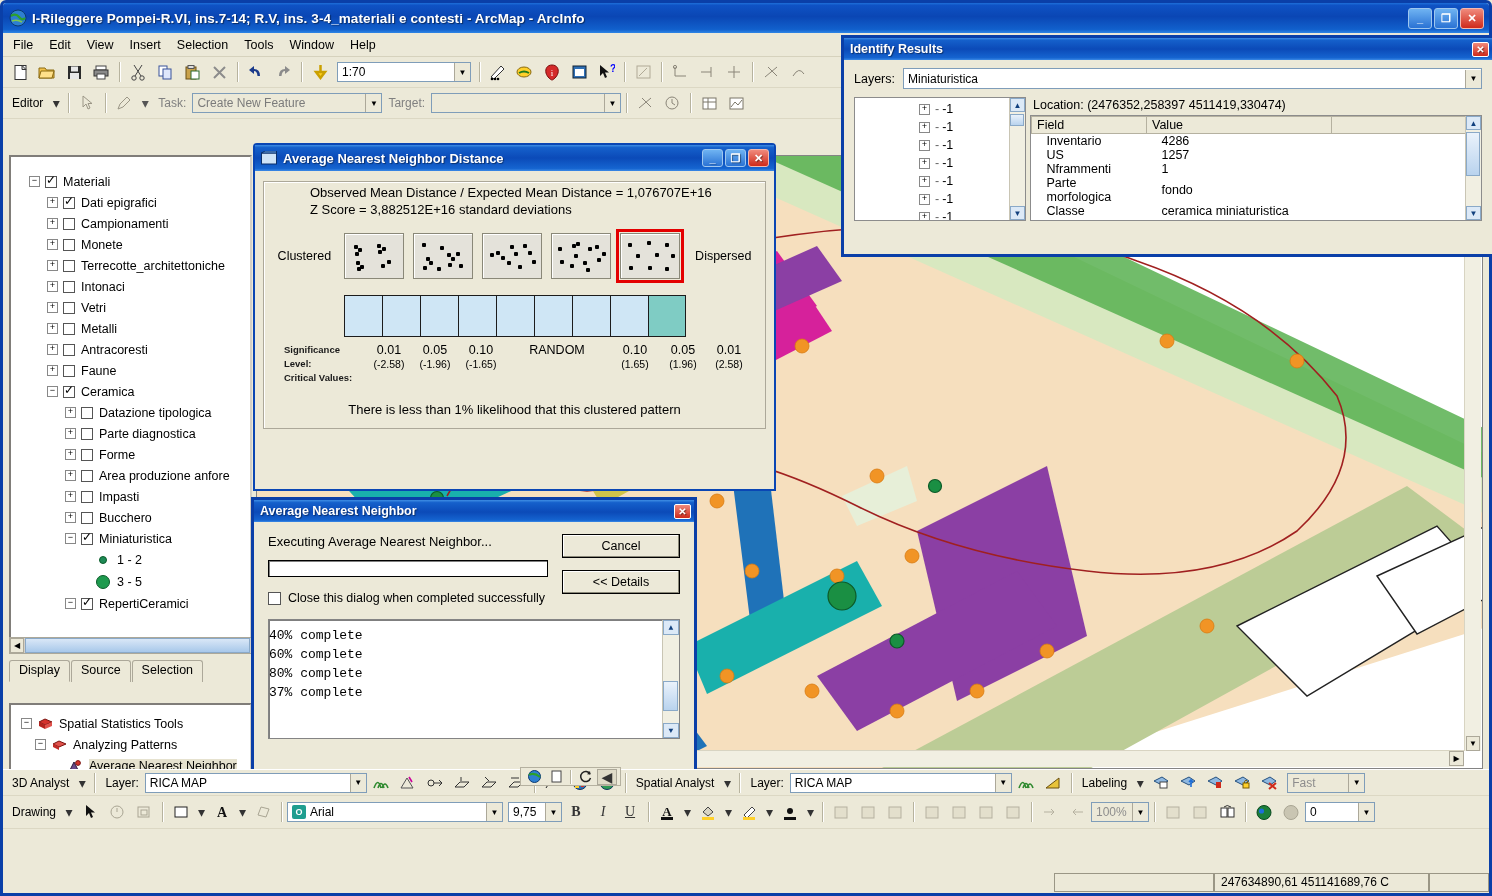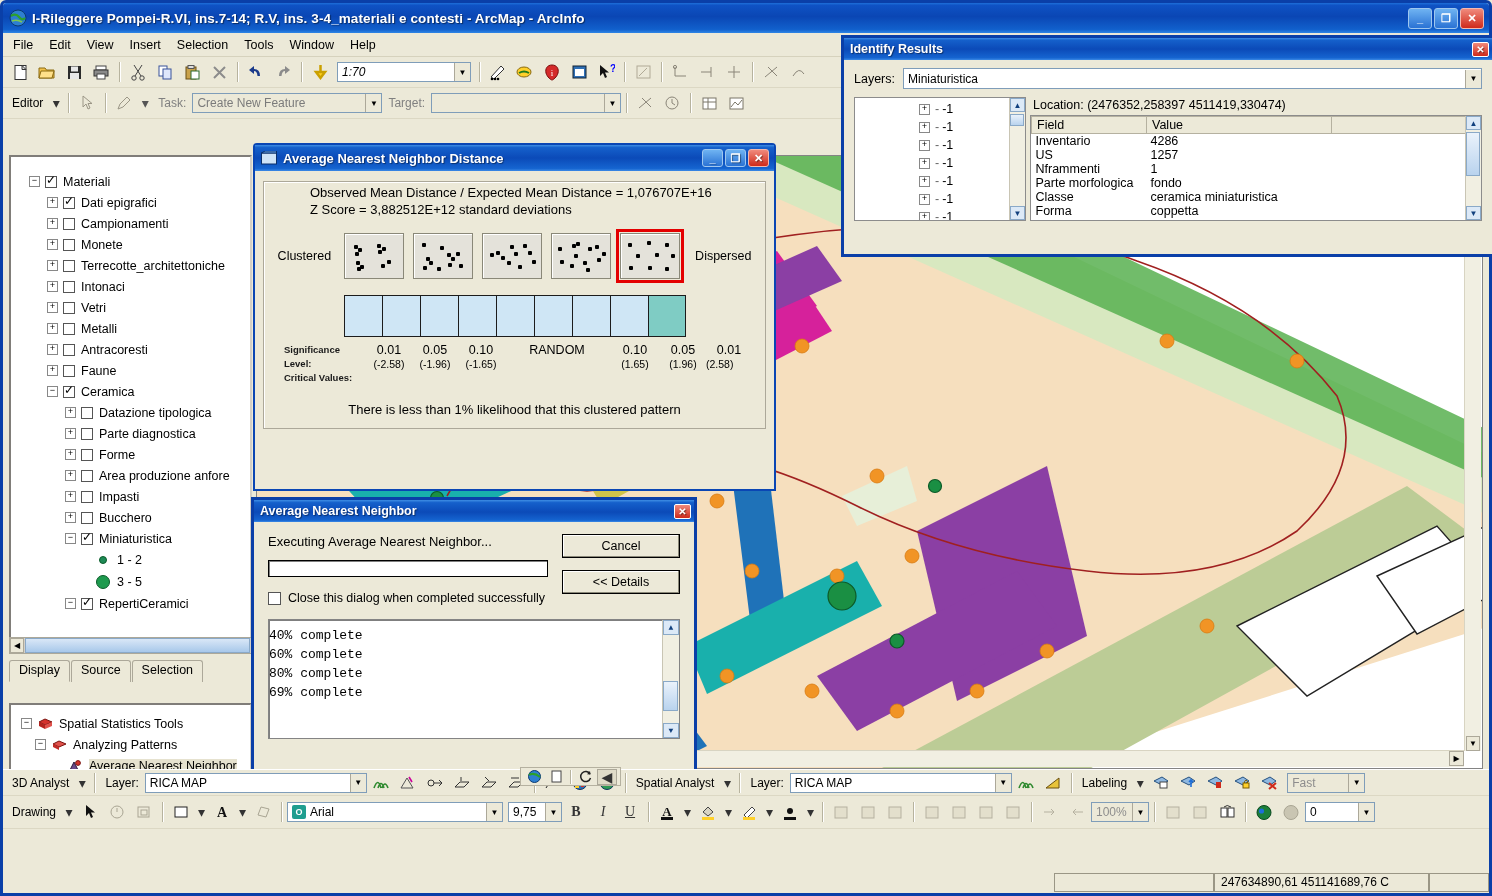--- a/index.html
+++ b/index.html
@@ -129,21 +129,21 @@
              box-shadow:inset 1px 1px 0 #7f7f7f; }
   .msgbox { background:#fff; border:1px solid #848484; box-shadow:inset 1px 1px 0 #7f7f7f;
             height:120px; position:relative; overflow:hidden;
             font-family:"Liberation Mono", monospace; font-size:13px; }
 
   .idr { left:838px; top:32px; width:654px; height:222px; border:3px solid #0a3fa8; }
   .idr .dlg-tb { height:22px; font-size:12.5px; }
   .idtbl { width:100%; border-collapse:collapse; font-size:12.5px; }
   .idtbl th { background:#ece9d8; border:1px solid #b5b1a0; font-weight:normal;
               text-align:left; padding:1px 5px; }
-  .idtbl td { padding:0 4px; border:none; }
+  .idtbl td { padding:0 15px; border:none; }
 
   
   .bottombars { position:absolute; left:0; right:0; bottom:0; height:124px; background:#ece9d8; }
   .minibar { position:absolute; left:517px; top:-2px; height:19px; display:flex; align-items:center;
              gap:2px; background:#ece9d8; border:1px solid #b5b1a0; padding:0 3px; }
   .status { position:absolute; right:0; bottom:0; height:22px; display:flex; align-items:center; }
   .statusfield { border:1px solid #9a9685; background:#ece9d8; height:19px; display:flex;
                  align-items:center; padding:0 6px; font-size:12px; }
 </style>
 </head>
@@ -240,21 +240,21 @@
         <svg width="18" height="15" viewBox="0 0 18 15">
             <path d="M5 11 Q5 4 11 4 L11 1 L16 5 L11 9 L11 6 Q8 6 7.5 11Z" fill="#8b8b8b"></path>
           </svg>
         </div>
       <div class="sep"></div>
       <div class="tb-btn">
         <svg width="17" height="17" viewBox="0 0 17 17">
             <path d="M8.5 1 L8.5 9 M4 8 L8.5 14 L13 8 Z" stroke="#caa000" stroke-width="2.5" fill="#ffd11a"></path>
           </svg>
         </div>
-      <div class="combo" style="width:134px;margin:0 3px;font-style:italic;">
+      <div class="combo" style="width:134px;margin:0 3px;">
         <span>1:70</span>
         <span class="arrow">▼</span>
       </div>
       <div class="sep"></div>
       <div class="tb-btn">
         <svg width="18" height="17" viewBox="0 0 18 17">
             <path d="M2 13 L12 2 L15 5 L5 15 Z" fill="#fff" stroke="#333"></path>
             <circle cx="3" cy="15" r="1.3" fill="#000"></circle>
             <circle cx="6" cy="15" r="1.3" fill="#000"></circle>
             <circle cx="9" cy="15" r="1.3" fill="#000"></circle>
@@ -676,21 +676,21 @@
           </svg>
         <span>Average Nearest Neighbor Distance</span>
         <div class="wbtns">
           <div class="wbtn" style="width:21px;height:18px">_</div>
           <div class="wbtn" style="width:21px;height:18px">❐</div>
           <div class="wbtn close" style="width:21px;height:18px">✕</div>
         </div>
       </div>
       <div class="group">
         <div style="font-size:13px;margin:3px 0 2px 36px">Observed Mean Distance / Expected Mean Distance = 1,076707E+16</div>
-        <div style="font-size:13px;margin:0 0 16px 36px">Z Score = 3,882512E+12 standard deviations</div>
+        <div style="font-size:13px;margin:0 0 16px 36px">Z Score = 3,882512E+16 standard deviations</div>
 
         <div style="display:flex;align-items:center;justify-content:center;gap:9px;">
           <span style="font-size:12.5px;margin-right:4px">Clustered</span>
           <div class="thumb">
             <i style="left:16%;top:24%"></i>
               <i style="left:22%;top:32%"></i>
               <i style="left:17%;top:40%"></i>
             <i style="left:55%;top:22%"></i>
               <i style="left:64%;top:30%"></i>
               <i style="left:57%;top:36%"></i>
@@ -782,21 +782,21 @@
                 <span style="width: 46px; text-align: center;">0.05</span>
                 <span style="width: 46px; text-align: center;">0.01</span>
               </div>
             <div style="display:flex;font-size:10.5px;line-height:14px" id="crit-vals">
                 <span style="width: 46px; text-align: center;">(-2.58)</span>
                 <span style="width: 46px; text-align: center;">(-1.96)</span>
                 <span style="width: 46px; text-align: center;">(-1.65)</span>
                 <span style="width: 106px; text-align: center;"></span>
                 <span style="width: 50px; text-align: center;">(1.65)</span>
                 <span style="width: 46px; text-align: center;">(1.96)</span>
-                <span style="width: 46px; text-align: left;">(2.58)</span>
+                <span style="width: 46px; text-align: center;">(2.58)</span>
               </div>
           </div>
         </div>
 
         <div style="text-align:center;font-size:13px;margin-top:16px;line-height:17px">
           <div>There is less than 1% likelihood that this clustered pattern</div>
         </div>
       </div>
     </div>
 
@@ -818,21 +818,21 @@
           <div style="width:118px;display:flex;flex-direction:column;gap:12px">
             <div class="btn">Cancel</div>
             <div class="btn">&lt;&lt; Details</div>
           </div>
         </div>
         <div class="msgbox" style="margin-top:14px">
           <div style="padding:6px 24px 0 0;text-align:left" id="ann-msgs">
               <div style="line-height: 19px;">40% complete</div>
               <div style="line-height: 19px;">60% complete</div>
               <div style="line-height: 19px;">80% complete</div>
-              <div style="line-height: 19px;">69% complete</div>
+              <div style="line-height: 19px;">37% complete</div>
             </div>
           <div style="position:absolute;right:0;top:0;bottom:0;width:17px;background:#f1efe2;border-left:1px solid #c9c5b4">
             <div style="height:15px;background:#dce9f7;border:1px solid #8aa9c8;display:flex;align-items:center;justify-content:center;font-size:8px;color:#11407e">▲</div>
             <div style="position:absolute;bottom:0;width:100%;height:15px;background:#dce9f7;border:1px solid #8aa9c8;display:flex;align-items:center;justify-content:center;font-size:8px;color:#11407e">▼</div>
             <div style="position:absolute;top:52%;width:15px;height:30px;background:linear-gradient(to bottom,#eaf2fb,#b9d3ee);border:1px solid #8aa9c8"></div>
           </div>
         </div>
       </div>
     </div>
 

